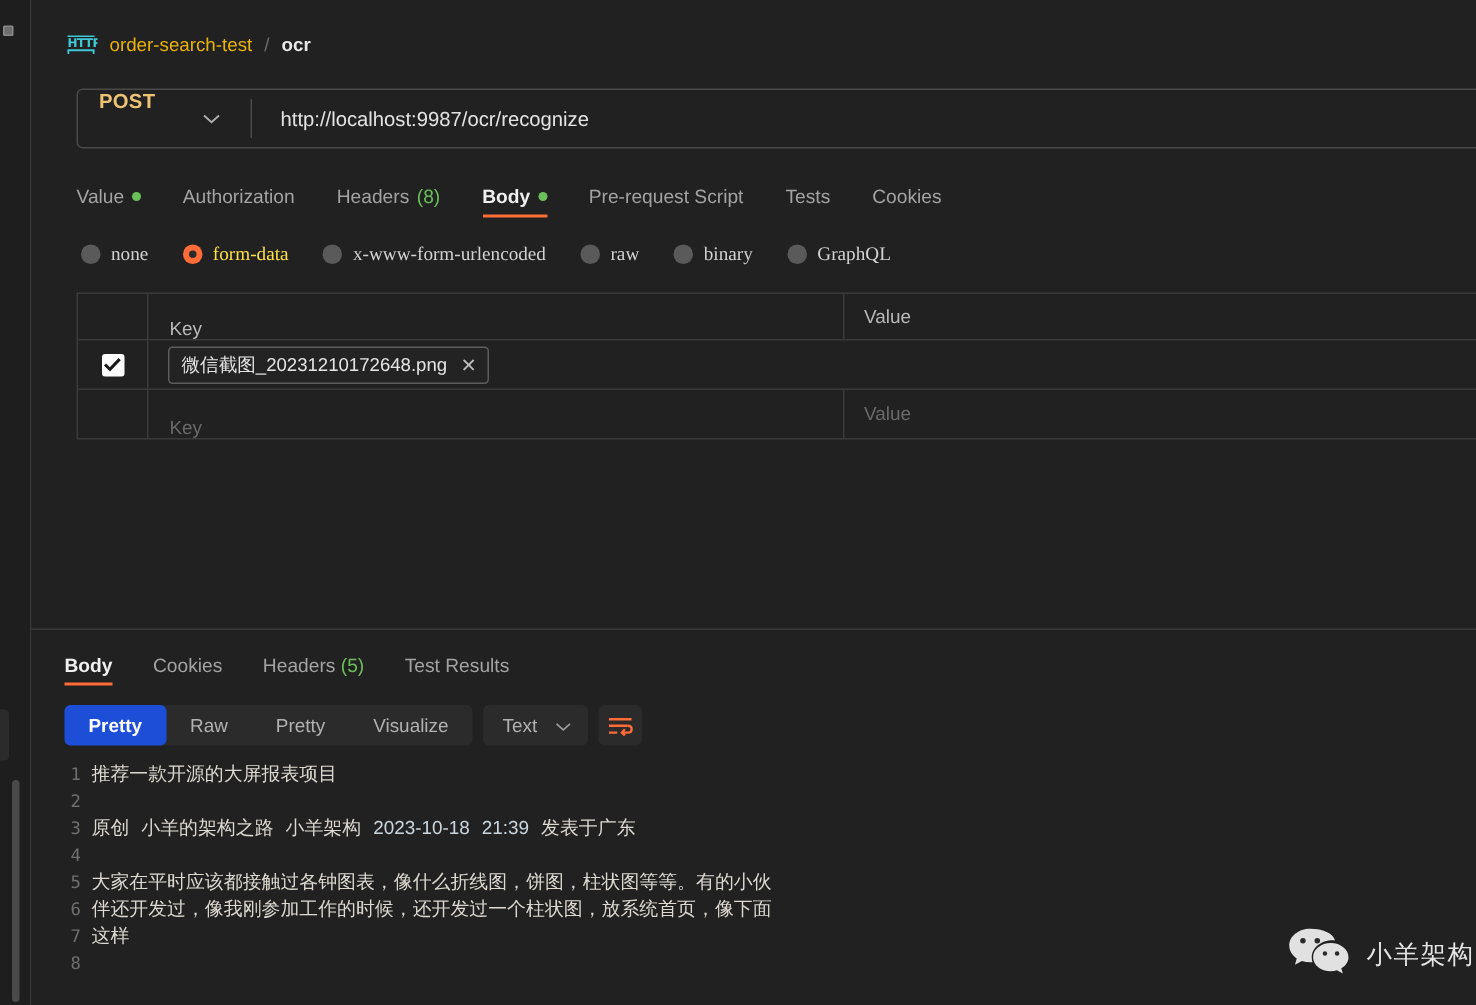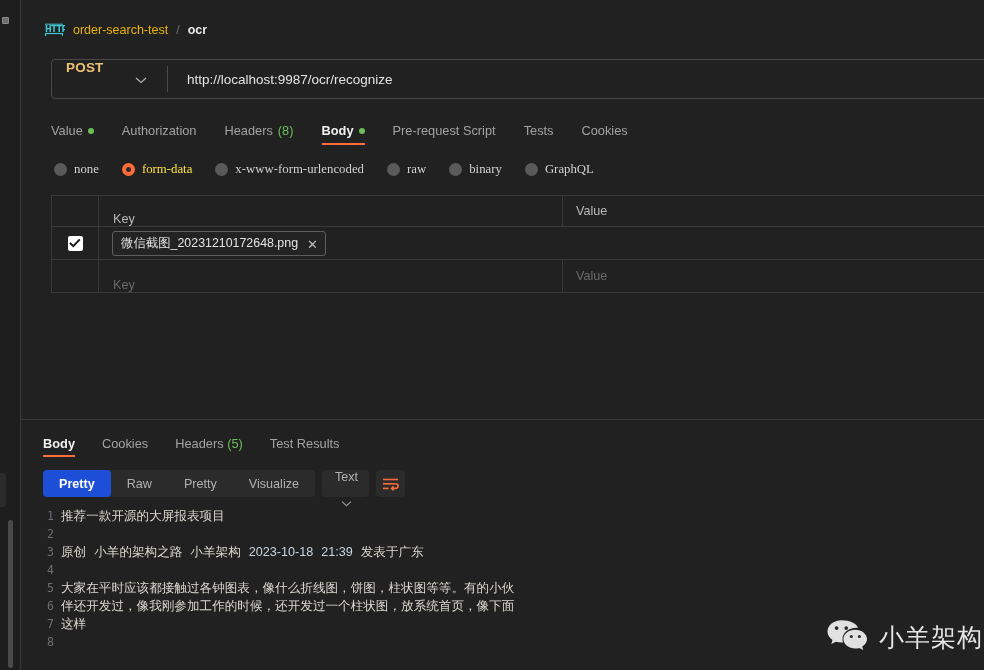--- a/index.html
+++ b/index.html
@@ -247,21 +247,21 @@
     height: 27px; padding: 0 16px;
     display: flex; align-items: center;
     color: #b1b1b1; font-size: 12.6px;
     border-radius: 4px; cursor: pointer;
   }
   .seg.active { background: #1d4ed8; color: #fff; font-weight: bold; }
   .fmt-select {
     display: flex; align-items: center; gap: 12px;
     height: 27px; padding: 0 11px 0 13px;
     background: #2b2b2b; border-radius: 4px;
-    color: #b1b1b1; font-size: 12.6px; cursor: pointer; flex-direction: column;
+    color: #b1b1b1; font-size: 12.6px; cursor: pointer;
   }
   .fmt-select .caret { color: #9a9a9a; }
   .wrap-btn {
     width: 29px; height: 27px;
     background: #2b2b2b; border-radius: 4px;
     display: flex; align-items: center; justify-content: center;
     cursor: pointer;
   }
 
   
@@ -290,21 +290,21 @@
   .code-lines .num { color: #c9d6e0; font-family: Liberation Sans, sans-serif; }
 
   
   .watermark {
     position: absolute;
     right: 28px; bottom: 14px;
     display: flex; align-items: center; gap: 11px;
     opacity: .93;
   }
   .wm-text {
-    color: #f3f3f3; font-size: 25px; letter-spacing: 1px;
+    color: #f3f3f3; font-size: 17px; letter-spacing: 1px;
     font-family: "DejaVu Sans", sans-serif;
   }
 </style>
 </head>
 <body>
 
 <div id="app">
 
   <div class="left-rail">
     <div class="rail-handle"></div>

